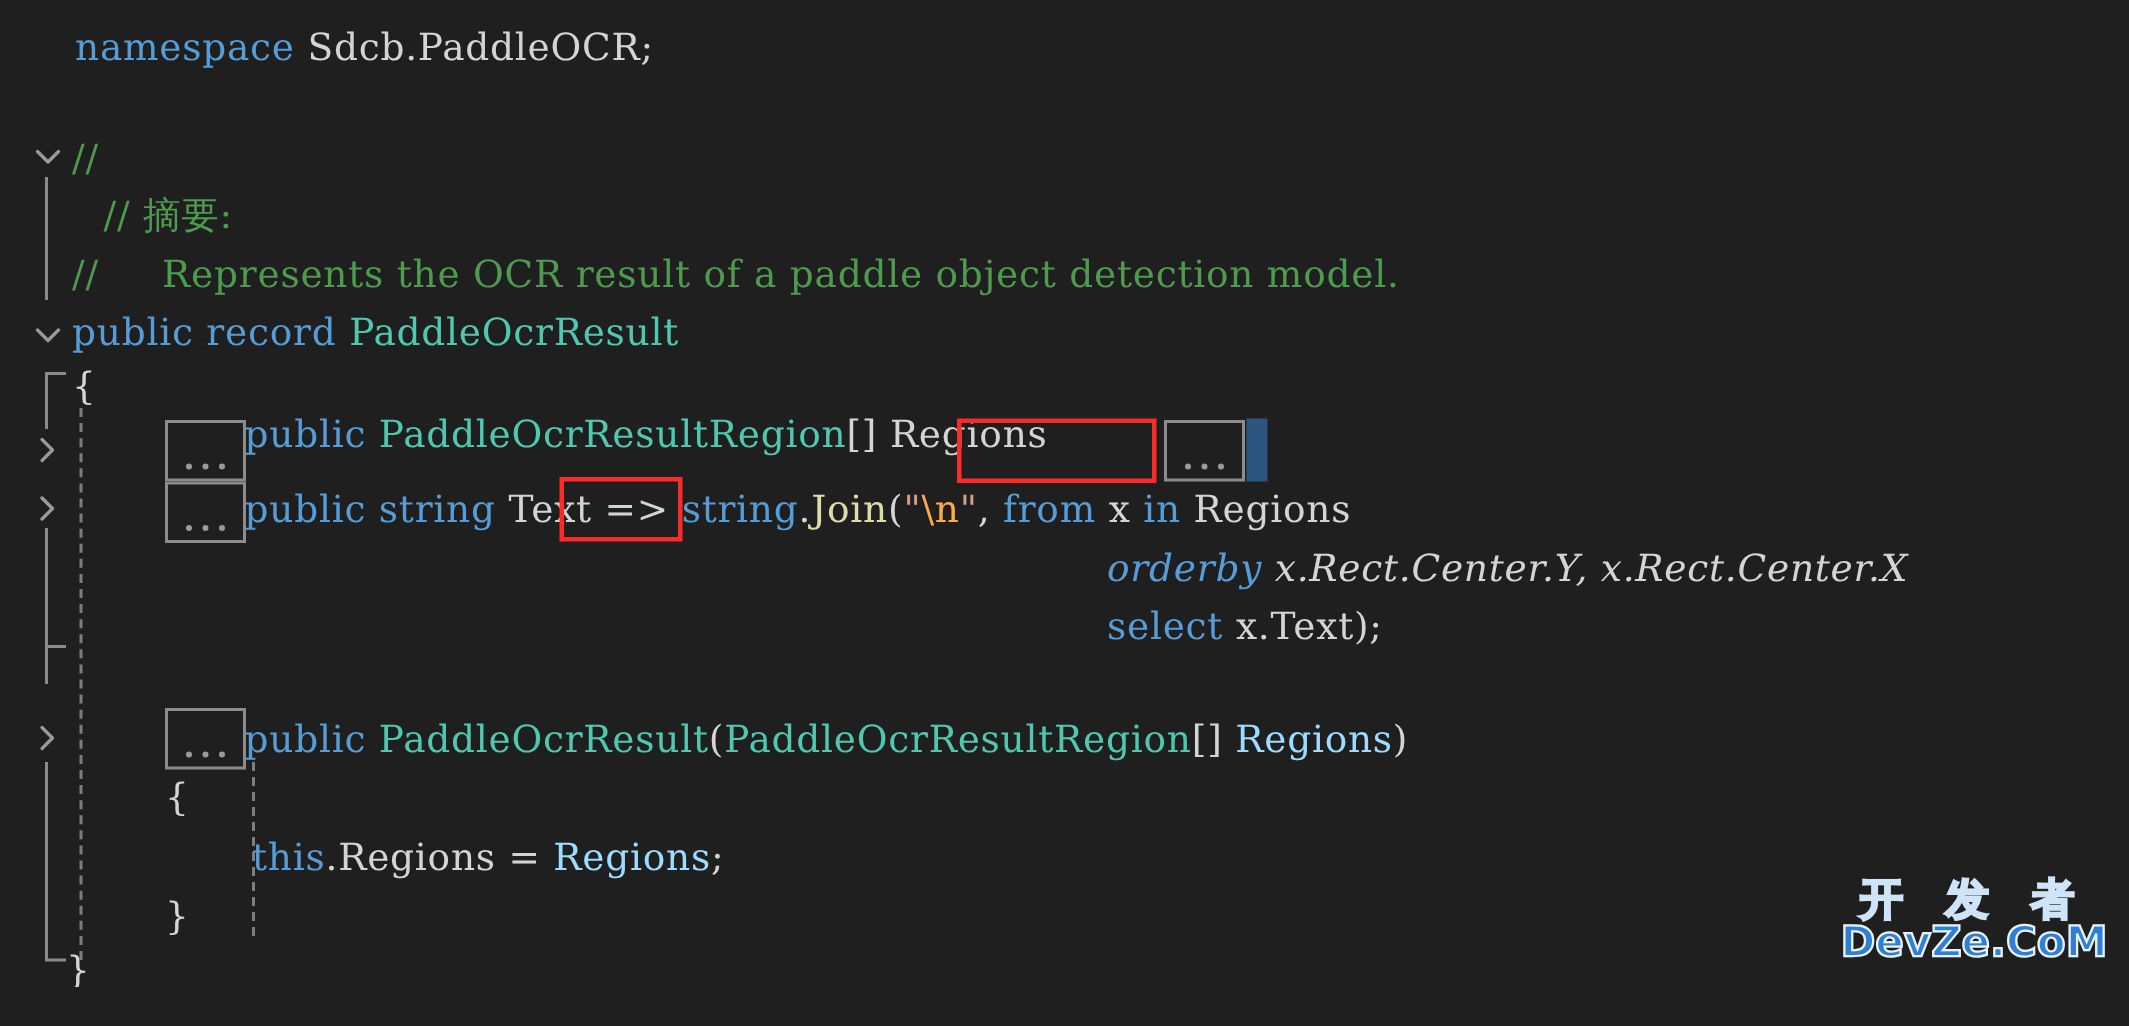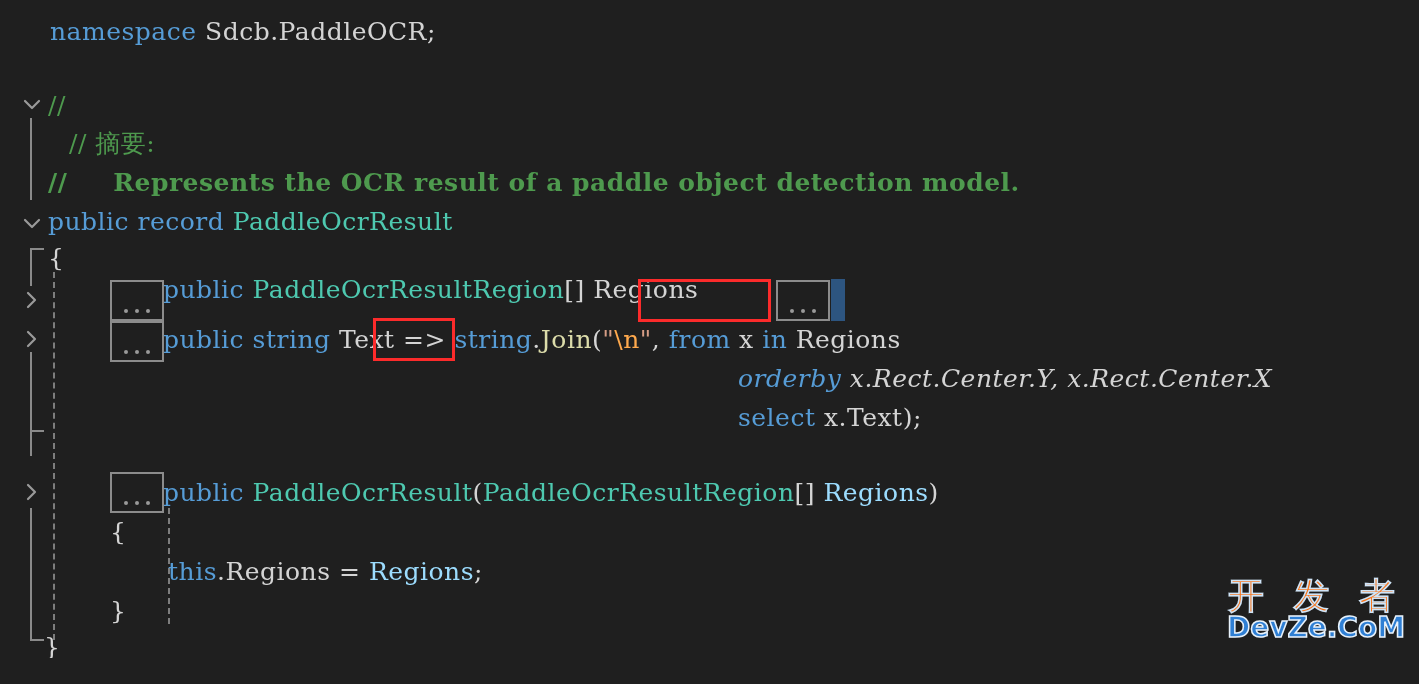--- a/index.html
+++ b/index.html
@@ -108,24 +108,24 @@
 
   
   .watermark {
     position: absolute;
     text-align: center;
     line-height: 1;
     user-select: none;
   }
   .wm-cn {
     font-family: "DejaVu Sans", "Liberation Sans", sans-serif;
-    font-size: 36px;
-    font-weight: 400;
+    font-size: 29px;
+    font-weight: 700;
     letter-spacing: 9px;
-    color: #f97316;
+    color: #ec4899;
     -webkit-text-stroke: 1.5px #cfe4f7;
     text-shadow: 0 0 1px #ffffff;
   }
   .wm-en {
     font-family: "DejaVu Sans", "Liberation Sans", sans-serif;
     font-size: 28px;
     font-weight: 700;
     letter-spacing: 0px;
     color: #2f7fd4;
     -webkit-text-stroke: 1.5px #e8f2fb;
@@ -180,21 +180,21 @@
   <div class="dashguide" style="left:168px; top:508px; height:116px;"></div>
 
   <div class="code">
 
     <div class="line" style="top:12px; left:50px;"><span class="kw">namespace </span><span class="id">Sdcb.PaddleOCR;</span></div>
 
     <div class="line" style="top:86px; left:48px;"><span class="cmt">//</span></div>
 
     <div class="line" style="top:124px; left:36px;margin-left:33px;"><span class="cmt">// 摘要:</span></div>
 
-    <div class="line" style="top:163px; left:48px;font-weight:bold;"><span class="cmt">//     Represents the OCR result of a paddle object detection model.</span></div>
+    <div class="line" style="top:163px; left:48px;"><span class="cmt">//     Represents the OCR result of a paddle object detection model.</span></div>
 
     <div class="line" style="top:202px; left:48px;"><span class="kw">public record </span><span class="typ">PaddleOcrResult</span></div>
 
     <div class="line" style="top:238px; left:48px;"><span class="id">{</span></div>
 
     <div class="line" style="top:270px; left:163px;"><span class="kw">public </span><span class="typ">PaddleOcrResultRegion</span><span class="id">[] </span><span class="id">Regions</span></div>
 
     <div class="line" style="top:320px; left:163px;"><span class="kw">public </span><span class="kw">string </span><span class="id">Text</span><span class="op"> =&gt; </span><span class="kw">string</span><span class="id">.</span><span class="mth">Join</span><span class="id">(</span><span class="str">"</span><span class="esc">\n</span><span class="str">"</span><span class="id">, </span><span class="kw">from </span><span class="id">x </span><span class="kw">in </span><span class="id">Regions</span></div>
 
     <div class="line" style="top:359px; left:738px;font-style:italic;"><span class="kw">orderby </span><span class="id">x.Rect.Center.Y, x.Rect.Center.X</span></div>

